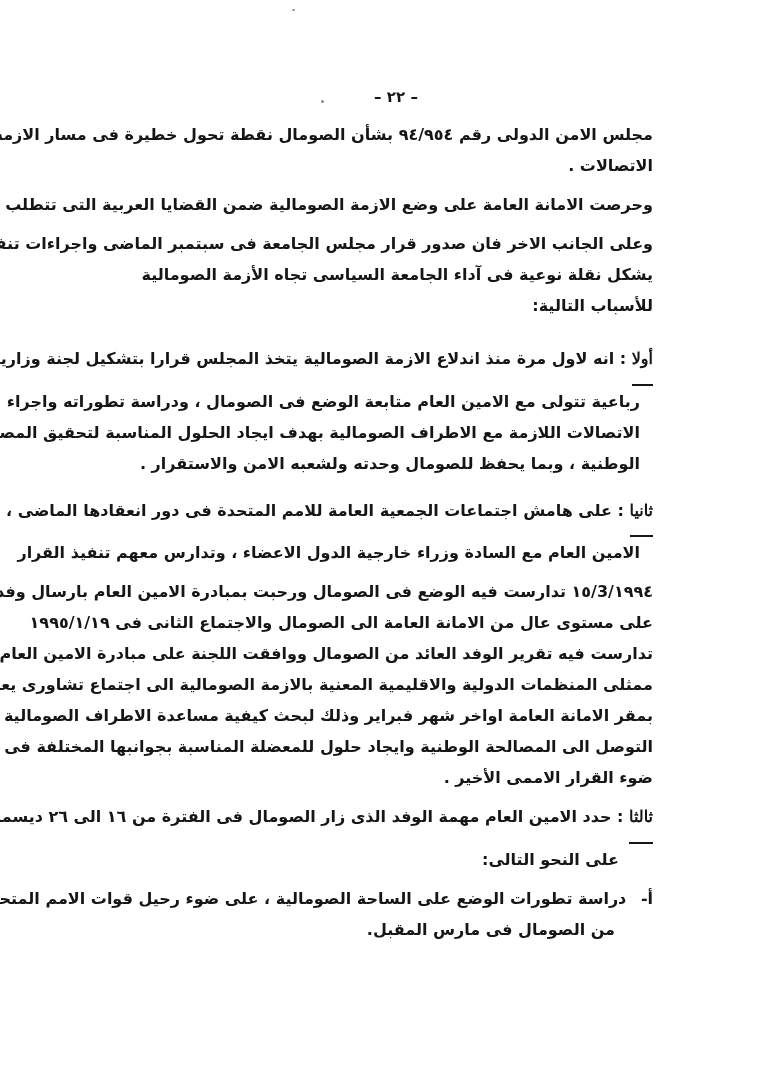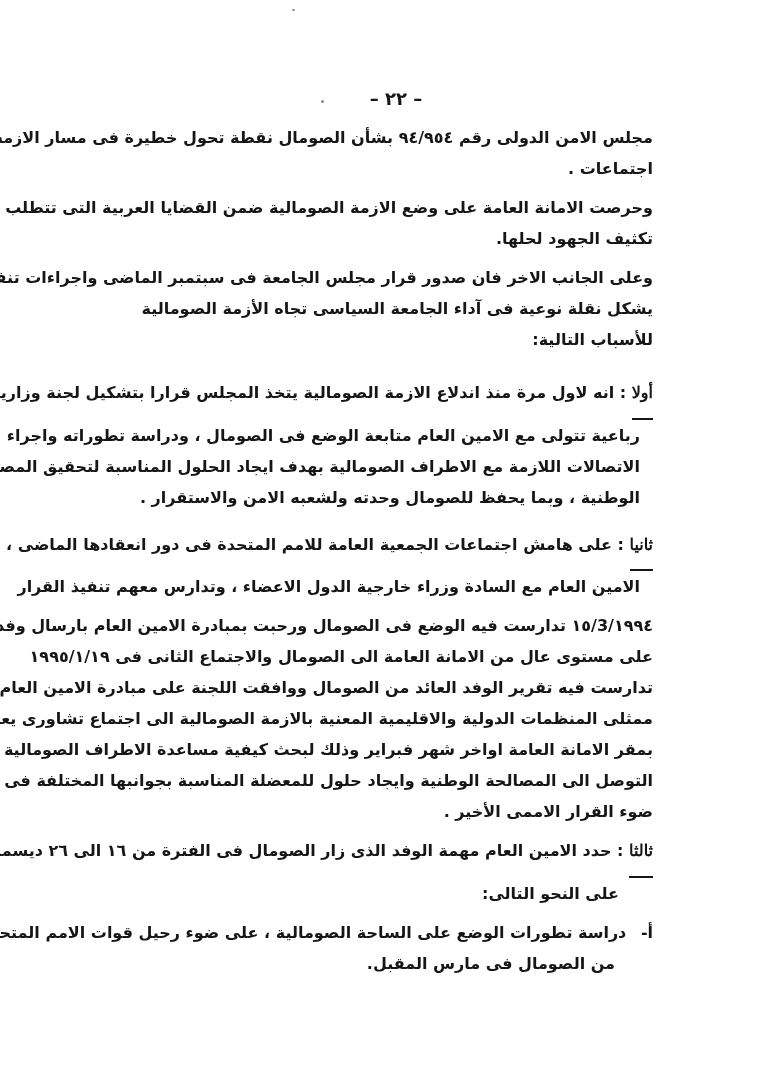--- a/index.html
+++ b/index.html
@@ -14,21 +14,21 @@
     background:#ffffff; color:#161616;
   }
   .content {
     position:absolute;
     top:0; right:101px; width:530px;
     direction:rtl;
   }
   .pagenum {
     margin-top:88px;
     text-align:center;
-    font-size:18px; font-weight:bold;
+    font-size:15px; font-weight:bold;
     letter-spacing:2px;
     direction:rtl;
   }
   .blocks { margin-top:13px; }
   .block { margin:8px; }
   .line {
     font-size:16px; line-height:31px; font-weight:bold;
     text-align:justify; text-align-last:justify;
     white-space:nowrap;
     direction:rtl;
@@ -63,25 +63,24 @@
 <body>
 
 <div class="page">
   <div class="speck s1"></div>
   <div class="speck s2"></div>
   <div class="content">
     <div class="pagenum">– ٢٢ –</div>
     <div class="blocks" id="blocks">
         <div class="block paragraph" id="blk-p-intro-1">
           <div class="line first">مجلس الامن الدولى رقم ٩٤/٩٥٤ بشأن الصومال نقطة تحول خطيرة فى مسار الازمة</div>
-          <div class="line cont last">اجتماعات .</div>
+          <div class="line cont last">الاتصالات .</div>
         </div>
         <div class="block paragraph" id="blk-p-intro-2">
           <div class="line first">وحرصت الامانة العامة على وضع الازمة الصومالية ضمن القضايا العربية التى تتطلب</div>
-          <div class="line cont last">تكثيف الجهود لحلها.</div>
         </div>
         <div class="block paragraph" id="blk-p-intro-3">
           <div class="line first">وعلى الجانب الاخر فان صدور قرار مجلس الجامعة فى سبتمبر الماضى واجراءات تنفيذه</div>
           <div class="line cont last">يشكل نقلة نوعية فى آداء الجامعة السياسى تجاه الأزمة الصومالية للأسباب التالية:</div>
         </div>
         <div class="block section" id="blk-sec-first">
           <div class="line first"><span class="marker">أولا</span> : انه لاول مرة منذ اندلاع الازمة الصومالية يتخذ المجلس قرارا بتشكيل لجنة وزارية</div>
           <div class="line cont">رباعية تتولى مع الامين العام متابعة الوضع فى الصومال ، ودراسة تطوراته واجراء</div>
           <div class="line cont">الاتصالات اللازمة مع الاطراف الصومالية بهدف ايجاد الحلول المناسبة لتحقيق المصالحة</div>
           <div class="line cont last">الوطنية ، وبما يحفظ للصومال وحدته ولشعبه الامن والاستقرار .</div>

